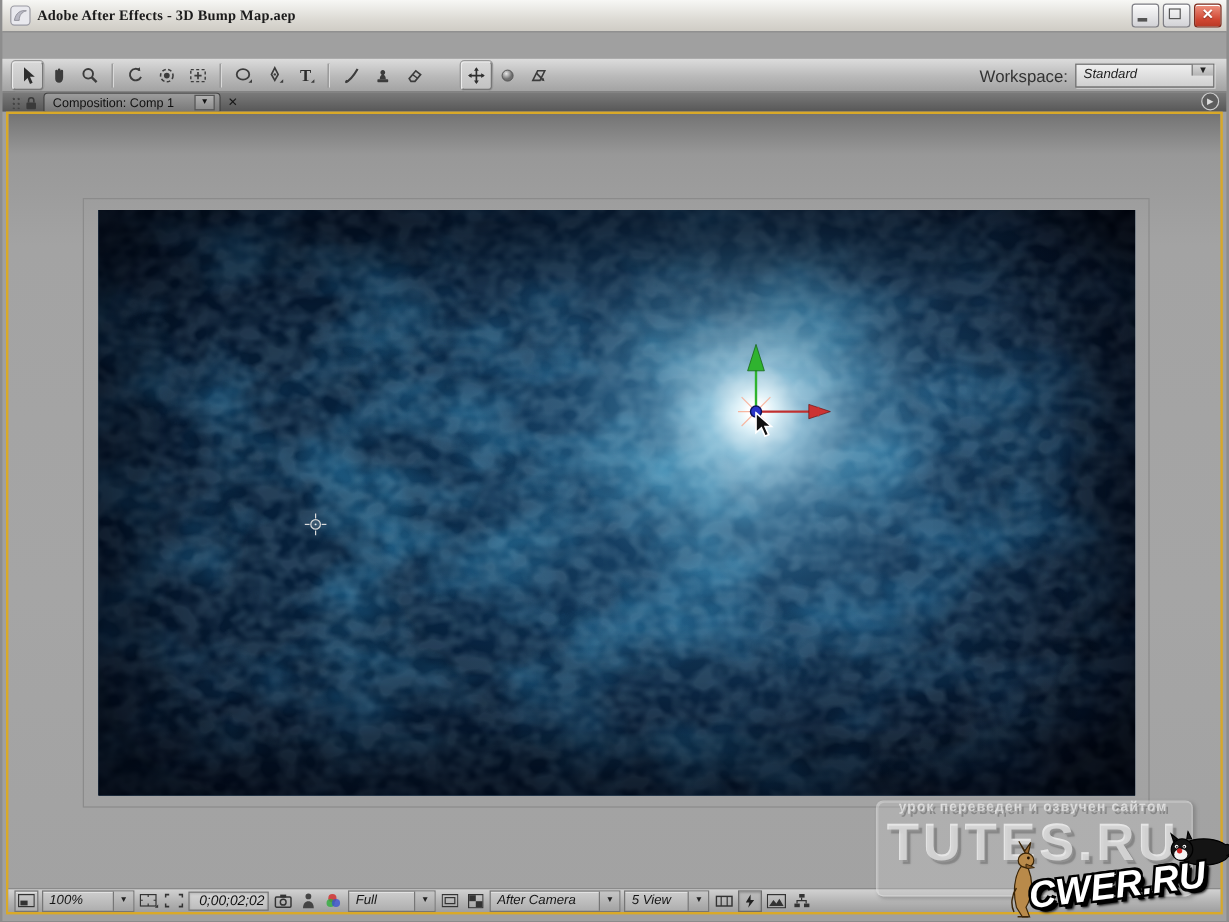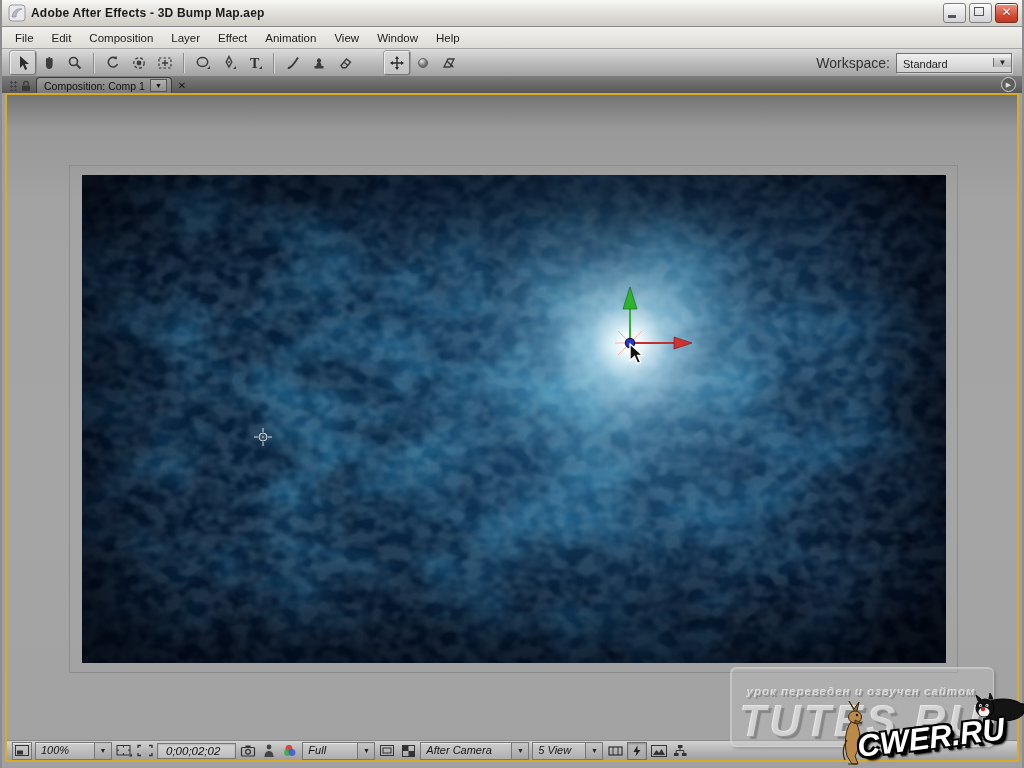--- a/index.html
+++ b/index.html
@@ -3,21 +3,21 @@
 <meta charset="utf-8">
 <style>
   html,body{margin:0;padding:0;}
   body{width:1024px;height:768px;overflow:hidden;background:#6e6e6e;
        font-family:"Liberation Sans","DejaVu Sans",sans-serif;-webkit-font-smoothing:antialiased;}
   .window{position:absolute;inset:0;background:#a0a0a0;border-left:2px solid #8d8d8d;border-right:2px solid #8d8d8d;box-sizing:border-box;}
 
   
   .titlebar{position:absolute;left:0;top:0;right:0;height:27px;
     background:linear-gradient(#f7f7f5,#dddbd5 60%,#cfccc5);border-bottom:1px solid #8a8a8a;
-    display:flex;align-items:center;padding:0 4px;box-sizing:border-box;}
+    display:flex;align-items:center;padding:0 4px;box-sizing:border-box;font-family:Liberation Serif, serif;}
   .app-icon{width:18px;height:18px;margin:0 5px 0 2px;flex:none;}
   .title-text{font-size:12px;font-weight:bold;color:#1b1b1b;letter-spacing:.2px;}
   .win-controls{margin-left:auto;display:flex;gap:3px;}
   .winbtn{width:21px;height:18px;border:1px solid #7d7d84;border-radius:3px;
     background:linear-gradient(#fbfbfb,#d2d2d6);position:relative;box-shadow:inset 0 1px 0 #fff;}
   .winbtn.close{background:linear-gradient(#ef9380,#cf4631 70%,#b93a26);border-color:#7d2d1f;}
   .winbtn.min::after{content:"";position:absolute;left:4px;bottom:4px;width:8px;height:3px;background:#555;}
   .winbtn.max::after{content:"";position:absolute;left:4px;top:3px;width:10px;height:9px;border:1.5px solid #555;box-sizing:border-box;}
   .winbtn.close::after{content:"✕";position:absolute;left:0;right:0;top:1px;text-align:center;color:#fff;font-size:12px;font-weight:bold;text-shadow:0 1px 1px #7d2d1f;}
 
@@ -31,30 +31,30 @@
   .toolbar{position:absolute;left:0;top:49px;right:0;height:28px;
     background:linear-gradient(#dcdcdc,#b9b9b9 55%,#a3a3a3);border-bottom:1px solid #7c7c7c;
     display:flex;align-items:center;padding-left:8px;box-sizing:border-box;}
   .tbtn{width:24px;height:22px;display:flex;align-items:center;justify-content:center;flex:none;border:1px solid transparent;border-radius:3px;}
   .tbtn.pressed{background:linear-gradient(#d8d8d8,#c2c2c2);border-color:#ececec #777 #777 #ececec;box-shadow:0 0 0 1px #9a9a9a;}
   .tsep{width:1px;height:20px;background:#8c8c8c;border-right:1px solid #d9d9d9;margin:0 5px;flex:none;}
   .tbtn svg{display:block;}
   .tool-gap{width:26px;flex:none;}
   .workspace{margin-left:auto;display:flex;align-items:center;margin-right:10px;}
   .ws-label{font-size:14px;color:#333;margin-right:6px;}
-  .dd{display:flex;align-items:center;height:18px;border:1px solid #6f6f6f;background:linear-gradient(#efefef,#cfcfcf);box-shadow:1px 1px 0 rgba(255,255,255,.5);}
+  .dd{display:flex;align-items:flex-start;height:18px;border:1px solid #6f6f6f;background:linear-gradient(#efefef,#cfcfcf);box-shadow:1px 1px 0 rgba(255,255,255,.5);font-style:italic;}
   .dd-value{font-size:11px;color:#1d1d1d;padding:2px 6px 0 6px;min-width:84px;}
   .dd-arrow{width:17px;border-left:1px solid #6f6f6f;background:linear-gradient(#d9d9d9,#b4b4b4);display:flex;align-items:center;justify-content:center;font-size:8px;color:#222;}
 
   
   .tabstrip{position:absolute;left:0;top:77px;right:0;height:16px;background:linear-gradient(#7b7b7b,#575757);display:flex;align-items:flex-end;}
   .grip{width:8px;height:10px;margin:0 3px 2px 8px;background:radial-gradient(circle at 1.5px 1.5px,#444 1px,transparent 1.2px);background-size:4px 4px;}
   .lockicon{margin:0 5px 1px 0;}
   .tab{height:15px;display:flex;align-items:center;background:linear-gradient(#9d9d9d,#787878);
-       border:1px solid #3c3c3c;border-bottom:none;border-radius:4px 4px 0 0;padding:0 2px 0 7px;}
+       border:1px solid #3c3c3c;border-bottom:none;border-radius:4px 4px 0 0;padding:0 2px 0 7px;gap:12px;}
   .tab-label{font-size:10.5px;color:#101010;margin-right:5px;}
   .tab-dd{width:15px;height:11px;border:1px solid #555;background:linear-gradient(#b3b3b3,#8d8d8d);display:flex;align-items:center;justify-content:center;font-size:7px;color:#111;margin-right:2px;}
   .tab-close{width:14px;height:14px;color:#161616;font-size:10px;font-weight:bold;display:flex;align-items:center;justify-content:center;margin:0 0 1px 3px;}
   .flyout{margin:0 6px 1px auto;width:13px;height:13px;border-radius:50%;border:1px solid #cfcfcf;background:#5e5e5e;color:#ddd;font-size:7px;display:flex;align-items:center;justify-content:center;}
 
   
   .panel-content{position:absolute;left:3px;right:3px;top:93px;bottom:6px;
     border:2px solid var(--active_panel_border,#d9a928);box-sizing:border-box;
     background:linear-gradient(#747474 0px,#989898 34px,#a3a3a3 110px,#a5a5a5 60%,#a2a2a2);}
   .comp-frame{position:absolute;left:62px;top:70px;width:889px;height:508px;border:1px solid #8b8b8b;box-sizing:border-box;}
@@ -72,36 +72,36 @@
   .vp-vignette{position:absolute;inset:0;
     background:radial-gradient(ellipse 115% 110% at 48% 45%, rgba(0,0,0,0) 48%, rgba(3,10,20,.42) 72%, rgba(1,5,12,.9) 97%);
     box-shadow:inset 0 0 120px 25px rgba(0,4,12,.8);}
   .vp-overlay{position:absolute;left:0;top:0;pointer-events:none;}
   .cursor{position:absolute;left:547px;top:168px;}
 
   
   .watermark{position:absolute;left:723px;top:572px;width:262px;height:78px;border-radius:6px;
     background:rgba(195,195,195,.38);border:1px solid rgba(240,240,240,.35);
     box-shadow:2px 2px 3px rgba(90,90,90,.35), inset 1px 1px 0 rgba(255,255,255,.25);
-    display:flex;flex-direction:column;align-items:center;justify-content:flex-end;z-index:5;font-style:italic;}
+    display:flex;flex-direction:column;align-items:center;justify-content:flex-start;z-index:5;}
   .wm1{font-size:11.5px;font-weight:bold;letter-spacing:1px;color:rgba(178,178,178,.35);
     text-shadow:-1px -1px 0 rgba(238,238,238,.8),1px 1px 0 rgba(108,108,108,.6);}
   .wm2{font-size:44px;font-weight:bold;letter-spacing:3px;line-height:1.1;color:rgba(175,175,175,.3);
     text-shadow:-1px -1px 0 rgba(240,240,240,.85),2px 2px 1px rgba(100,100,100,.55);}
 
   
   .bottombar{position:absolute;left:0;right:0;bottom:0;height:20px;
     background:linear-gradient(#d2d2d2,#b4b4b4 55%,#9f9f9f);border-top:1px solid #8a8a8a;
     display:flex;align-items:center;padding-left:5px;gap:3px;box-sizing:border-box;font-style:italic;}
   .bbtn{height:16px;min-width:18px;display:flex;align-items:center;justify-content:center;flex:none;}
   .bbox{border:1px solid #767676;background:linear-gradient(#cdcdcd,#aeaeae);box-shadow:inset 0 1px 0 #e9e9e9;}
   .bb-dd{display:flex;height:16px;flex:none;border:1px solid #767676;box-shadow:inset 0 1px 0 #e9e9e9;background:linear-gradient(#cdcdcd,#aeaeae);}
   .bb-val{font-size:11px;color:#161616;padding:1px 5px 0 5px;white-space:nowrap;}
   .bb-arrow{width:16px;border-left:1px solid #767676;display:flex;align-items:center;justify-content:center;font-size:7px;color:#222;background:linear-gradient(#c6c6c6,#a2a2a2);}
-  .timecode{font-size:11.5px;color:#101010;padding:1px 15px 0 8px;height:16px;box-sizing:border-box;
+  .timecode{font-size:11.5px;color:#101010;padding:1px 3px 0 8px;height:16px;box-sizing:border-box;
     border:1px solid #767676;background:linear-gradient(#d6d6d6,#bcbcbc);box-shadow:inset 0 1px 2px rgba(0,0,0,.15);}
   .bbtn.pressed2{border:1px solid #6d6d6d;background:linear-gradient(#bdbdbd,#a5a5a5);box-shadow:inset 0 1px 2px rgba(0,0,0,.25);}
 
   
   .cwer{position:absolute;left:833px;top:694px;width:191px;height:74px;z-index:99;}
   .cwer-text{position:absolute;left:22px;top:26px;font-size:31px;font-weight:bold;font-style:italic;
     color:#fff;transform:rotate(-7deg);letter-spacing:0px;
     text-shadow:-2px -2px 0 #000,2px -2px 0 #000,-2px 2px 0 #000,2px 2px 0 #000,3px 4px 0 #000,4px 5px 2px rgba(0,0,0,.8);}
   .coyote{position:absolute;left:0px;top:6px;}
   .cat{position:absolute;left:128px;top:-2px;}
@@ -117,31 +117,20 @@
       <path d="M4 13 C5 7 9 4 14 5 C10 6 8 9 8 13 Z" fill="#b9b9c4" stroke="#8a8a94" stroke-width="0.7"></path>
     </svg>
     <span class="title-text">Adobe After Effects - 3D Bump Map.aep</span>
     <div class="win-controls">
       <div class="winbtn min"></div>
       <div class="winbtn max"></div>
       <div class="winbtn close"></div>
     </div>
   </div>
 
-  <div class="menubar">
-    <span class="menu-item">File</span>
-    <span class="menu-item">Edit</span>
-    <span class="menu-item">Composition</span>
-    <span class="menu-item">Layer</span>
-    <span class="menu-item">Effect</span>
-    <span class="menu-item">Animation</span>
-    <span class="menu-item">View</span>
-    <span class="menu-item">Window</span>
-    <span class="menu-item">Help</span>
-  </div>
 
   <div class="toolbar">
     <div class="tbtn pressed">
       <svg width="16" height="16">
           <path d="M5 1 L5 13 L8 10 L10 15 L12.2 14 L10 9 L14 9 Z" fill="#2e2e2e"></path>
         </svg>
     </div>
     <div class="tbtn">
       <svg width="16" height="16">
           <path d="M5 8 V4.2 a1.1 1.1 0 0 1 2.2 0 V3.2 a1.1 1.1 0 0 1 2.2 0 V4.2 a1.1 1.1 0 0 1 2.2 0 V9.5 c0 3-1.6 4.5-3.4 4.5 c-1.8 0-3.2-1.2-3.2-3.4 Z" fill="#3c3c3c"></path>

